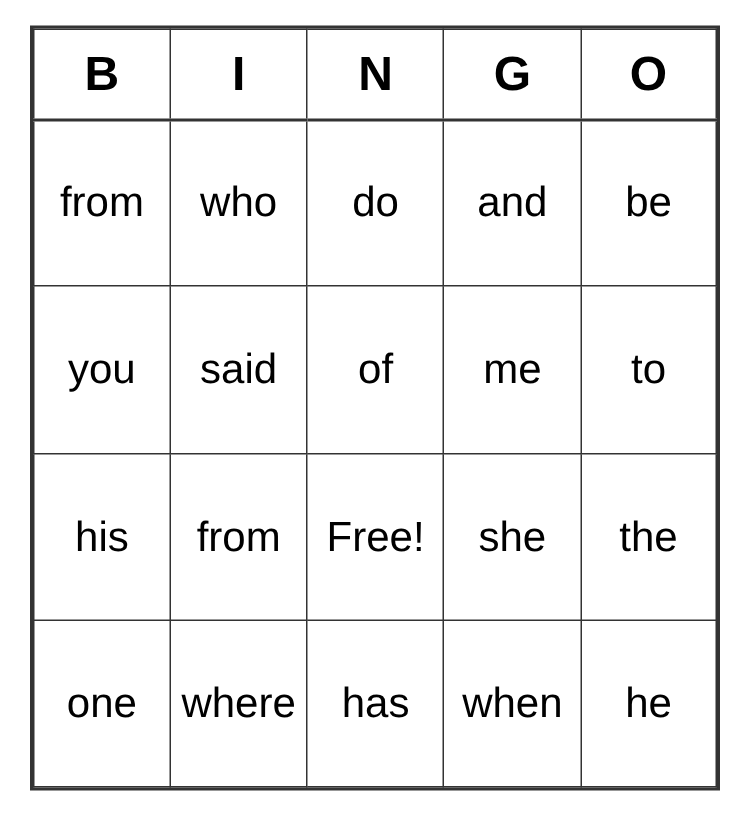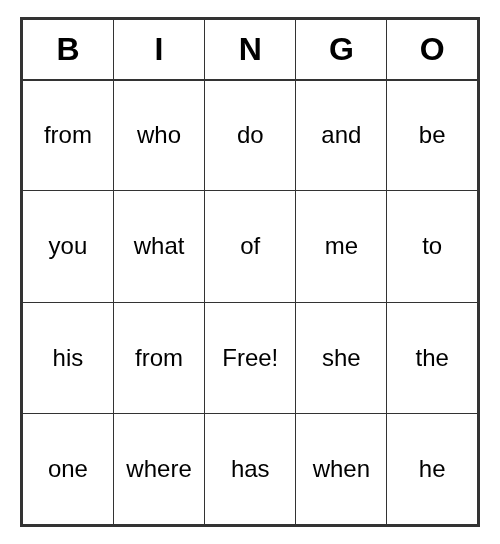--- a/index.html
+++ b/index.html
@@ -40,21 +40,21 @@
     }
 
     .bingo-table th {
       font-size: 32px;
       font-weight: bold;
       height: 60px;
       border-bottom: 2px solid #333;
     }
 
     .bingo-table td {
-      font-size: 24px;
+      font-size: 28px;
     }
 
     .cell-free {
       font-size: 20px;
       font-weight: normal;
     }
 
     .cell-small {
       font-size: 18px;
     }
@@ -76,21 +76,21 @@
     <tbody id="bingo-body">
     <tr>
           <td>from</td>
           <td>who</td>
           <td>do</td>
           <td>and</td>
           <td>be</td>
         </tr>
         <tr>
           <td>you</td>
-          <td>what</td>
+          <td>said</td>
           <td>of</td>
           <td>me</td>
           <td>to</td>
         </tr>
         <tr>
           <td>his</td>
           <td>from</td>
           <td class="cell-free">Free!</td>
           <td>she</td>
           <td>the</td>

